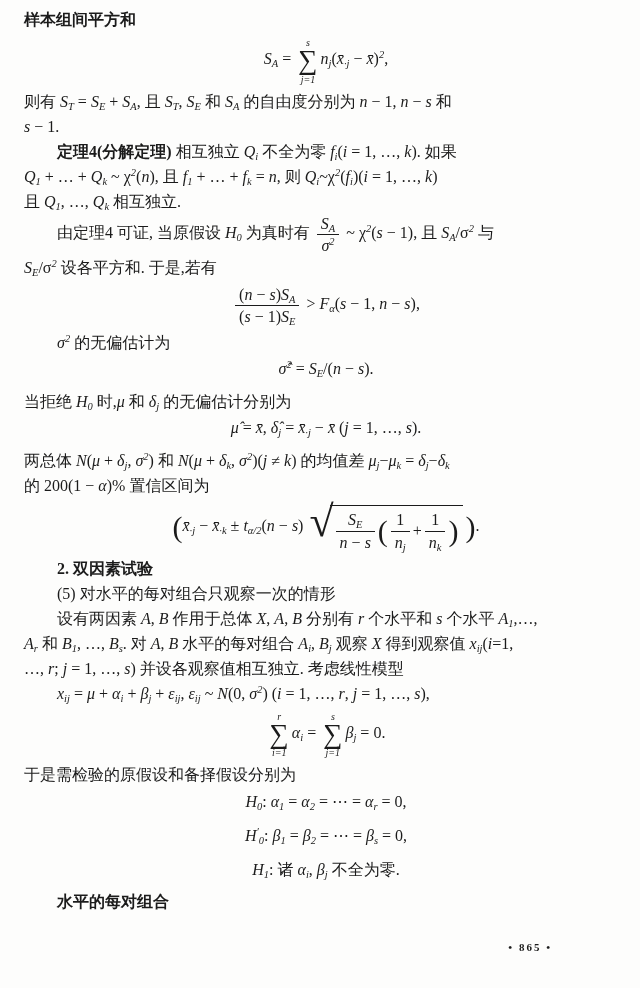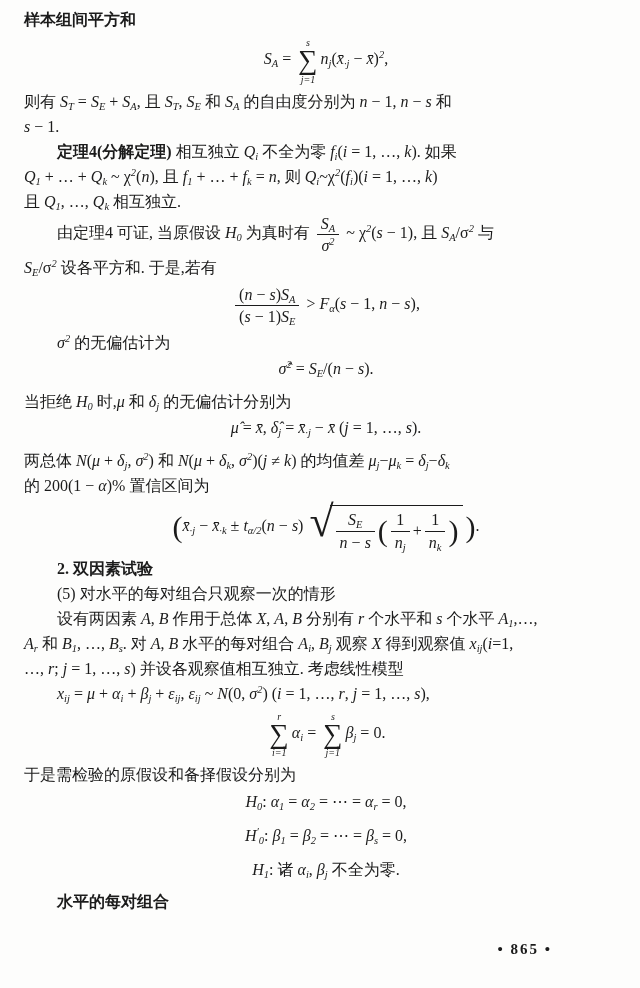--- a/index.html
+++ b/index.html
@@ -37,21 +37,21 @@
   .sum .lim{font-size:10px;font-style:italic;line-height:1.1;}
   .sum .sigma{font-size:27px;line-height:0.95;font-style:normal;}
   
   .sqrt{display:inline-flex;align-items:flex-start;vertical-align:middle;margin:0 2px;}
   .sqrt .rad{font-size:44px;line-height:0.9;transform:translateY(-1px);font-style:normal;}
   .sqrt .body{border-top:1.6px solid #1b1b1b;padding:4px 5px 0 3px;display:inline-flex;align-items:center;margin-left:-4px;margin-top:2px;}
   .big{font-size:30px;font-weight:300;vertical-align:middle;line-height:1;font-style:normal;}
   #pagenum{
     position:absolute;
     top:941px;right:88px;
-    font-weight:bold;font-size:15px;
+    font-weight:bold;font-size:11px;
     letter-spacing:2px;
   }
 </style>
 </head>
 <body>
 
 <div id="page">
   <div id="doc">
       <div class="block text">
         <div class="line"><span class="b">样本组间平方和</span></div>

